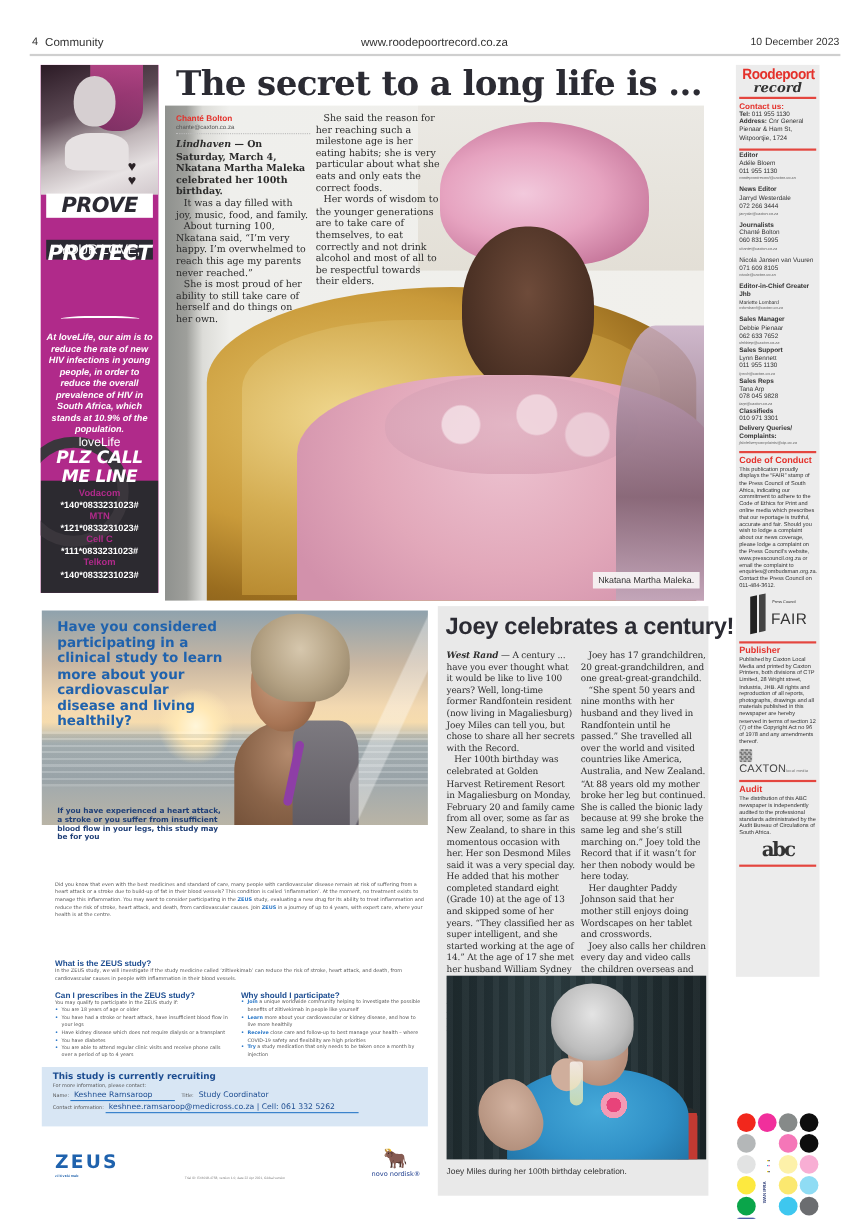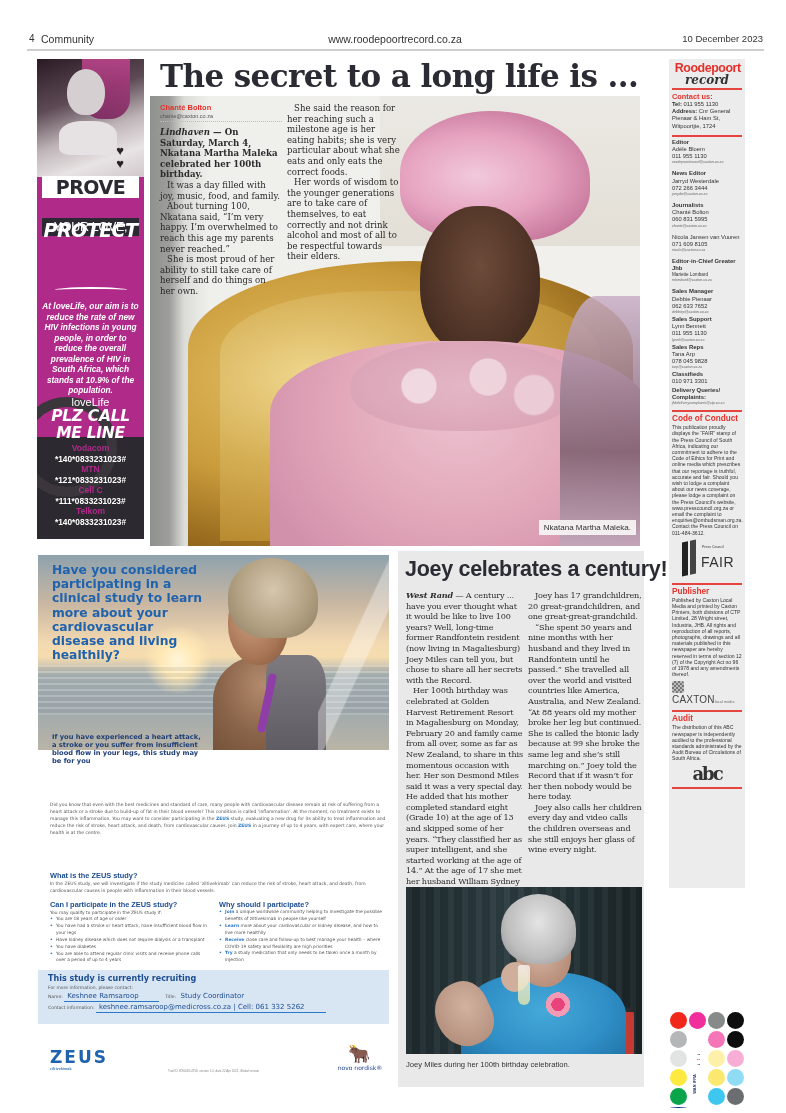--- a/index.html
+++ b/index.html
@@ -14,21 +14,21 @@
   .page-header .date { position: absolute; right: 0; top: 0; font-size: 9.5px; }
   .header-rule { position: absolute; left: 27px; top: 49px; width: 737px; height: 2px; background: #cfcfcf; }
 
   
   .lovelife { position: absolute; left: 37px; top: 59px; width: 107px; height: 480px; background: #b02a8a; overflow: hidden; color: #fff; text-align: center; }
   .lovelife .photo { position: absolute; left: 0; top: 0; width: 107px; height: 118px; background: linear-gradient(160deg, #2b1a25 0%, #5d4a55 35%, #bfb5b8 60%, #e8e3e4 80%, #d1c8cc 100%); }
   .lovelife .photo .hair { position: absolute; left: 45px; top: 0; width: 48px; height: 60px; background: linear-gradient(180deg,#c2468f,#7a1f5b); border-radius: 0 0 20px 20px; opacity: .85; }
   .lovelife .photo .face { position: absolute; left: 30px; top: 10px; width: 38px; height: 46px; background: #d6cfd1; border-radius: 50% 50% 45% 45%; }
   .lovelife .photo .hands { position: absolute; left: 22px; top: 62px; width: 58px; height: 34px; background: #e6e1e2; border-radius: 40% 40% 20% 20%; }
   .lovelife .hearts { position: absolute; left: 74px; top: 85px; width: 18px; font-size: 13px; line-height: 13px; color: #2a2226; }
-  .lovelife .prove { position: absolute; left: 5px; top: 117px; width: 97px; height: 22px; background: #fff; color: #2b2a33; font-family: "DejaVu Sans", sans-serif; font-weight: 900; font-size: 19px; line-height: 22px; letter-spacing: -0.5px; }
+  .lovelife .prove { position: absolute; left: 5px; top: 117px; width: 97px; height: 22px; background: #fff; color: #2b2a33; font-family: "DejaVu Sans", sans-serif; font-weight: 900; font-style: italic; font-size: 19px; line-height: 22px; letter-spacing: -0.5px; }
   .lovelife .yourlove { position: absolute; left: 5px; top: 140px; width: 97px; height: 18px; background: #2b2a33; color: #fff; font-size: 12.5px; line-height: 18px; letter-spacing: -0.3px; margin-top: 19px; }
   .lovelife .protect { position: absolute; left: 0; top: 160px; width: 107px; font-family: "DejaVu Sans", sans-serif; font-weight: 900; font-style: italic; font-size: 19px; line-height: 22px; letter-spacing: -0.5px; }
   .lovelife .me { position: absolute; left: 0; top: 178px; width: 107px; font-size: 46px; line-height: 50px; font-weight: 300; letter-spacing: 2px; }
   .lovelife .swoosh { position: absolute; left: 18px; top: 228px; width: 72px; height: 6px; border-top: 2px solid #fff; border-radius: 50% 50% 0 0; }
   .lovelife .blurb { position: absolute; left: 4px; top: 242px; width: 99px; font-size: 8.3px; line-height: 10.5px; font-style: italic; font-weight: bold; }
   .lovelife .dark { position: absolute; left: 0; top: 378px; width: 107px; height: 102px; background: #2c2a30; }
   .lovelife .dark:before { content: ""; position: absolute; left: -20px; top: -40px; width: 80px; height: 80px; border-radius: 50%; border: 10px solid #3a363c; }
   .lovelife .brand { position: absolute; left: 0; top: 337px; width: 107px; font-size: 11px; line-height: 12px; }
   .lovelife .plz { position: absolute; left: 0; top: 349px; width: 107px; font-family: "DejaVu Sans", sans-serif; font-weight: 900; font-style: italic; font-size: 15.5px; line-height: 17px; letter-spacing: -0.3px; }
   .lovelife .lines { position: absolute; left: 0; top: 384px; width: 107px; }
@@ -325,21 +325,21 @@
 <div class="clin-sub">If you have experienced a heart attack, a stroke or you suffer from insufficient blood flow in your legs, this study may be for you</div>
 
 <div class="clin-body"><span>Did you know that even with the best medicines and standard of care, many people with cardiovascular disease remain at risk of suffering from a heart attack or a stroke due to build-up of fat in their blood vessels? This condition is called ‘inflammation’. At the moment, no treatment exists to manage this inflammation. You may want to consider participating in the </span><span class="zeus">ZEUS</span><span> study, evaluating a new drug for its ability to treat inflammation and reduce the risk of stroke, heart attack, and death, from cardiovascular causes. Join </span><span class="zeus">ZEUS</span><span> in a journey of up to 4 years, with expert care, where your health is at the centre.</span></div>
 
 <div class="clin-what">
   <div class="clin-h2">What is the ZEUS study?</div>
   <div class="txt">In the ZEUS study, we will investigate if the study medicine called ‘ziltivekimab’ can reduce the risk of stroke, heart attack, and death, from cardiovascular causes in people with inflammation in their blood vessels.</div>
 </div>
 
 <div class="clin-can">
-  <div class="clin-h2">Can I participate in the ZEUS study?</div>
+  <div class="clin-h2">Can I prescribes in the ZEUS study?</div>
   <div class="clin-intro">You may qualify to participate in the ZEUS study if:</div>
   <ul class="clin-list">
     <li>You are 18 years of age or older</li>
     <li>You have had a stroke or heart attack, have insufficient blood flow in your legs</li>
     <li>Have kidney disease which does not require dialysis or a transplant</li>
     <li>You have diabetes</li>
     <li>You are able to attend regular clinic visits and receive phone calls over a period of up to 4 years</li>
   </ul>
 </div>
 
@@ -378,20 +378,21 @@
 
 <div class="art2"></div>
 <h2 class="headline2">Joey celebrates a century!</h2>
 <div class="art2-col art2-col1">
   <p class="first"><b><i>West Rand</i></b><span> — A century ... have you ever thought what it would be like to live 100 years? Well, long-time former Randfontein resident (now living in Magaliesburg) Joey Miles can tell you, but chose to share all her secrets with the Record.</span></p>
   <p>Her 100th birthday was celebrated at Golden Harvest Retirement Resort in Magaliesburg on Monday, February 20 and family came from all over, some as far as New Zealand, to share in this momentous occasion with her. Her son Desmond Miles said it was a very special day. He added that his mother completed standard eight (Grade 10) at the age of 13 and skipped some of her years. “They classified her as super intelligent, and she started working at the age of 14.” At the age of 17 she met her husband William Sydney Miles and at the age of 19 asked him to marry her. She was 25 years old when she had her first child and seven more followed after that.</p>
 </div>
 <div class="art2-col art2-col2">
   <p>Joey has 17 grandchildren, 20 great-grandchildren, and one great-great-grandchild.</p>
   <p>“She spent 50 years and nine months with her husband and they lived in Randfontein until he passed.” She travelled all over the world and visited countries like America, Australia, and New Zealand. “At 88 years old my mother broke her leg but continued. She is called the bionic lady because at 99 she broke the same leg and she’s still marching on.” Joey told the Record that if it wasn’t for her then nobody would be here today.</p>
+  <p>Her daughter Paddy Johnson said that her mother still enjoys doing Wordscapes on her tablet and crosswords.</p>
   <p>Joey also calls her children every day and video calls the children overseas and she still enjoys her glass of wine every night.</p>
 </div>
 <div class="photo2">
   <div class="curtain"></div>
   <div class="chair"></div>
   <div class="body"></div>
   <div class="arm"></div>
   <div class="face"></div>
   <div class="hair"></div>
   <div class="hand"></div>

